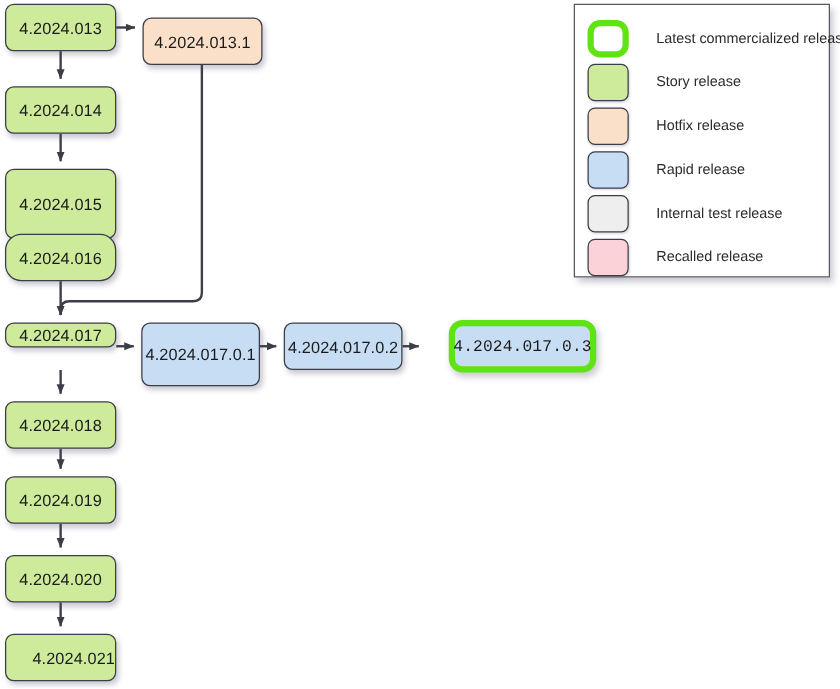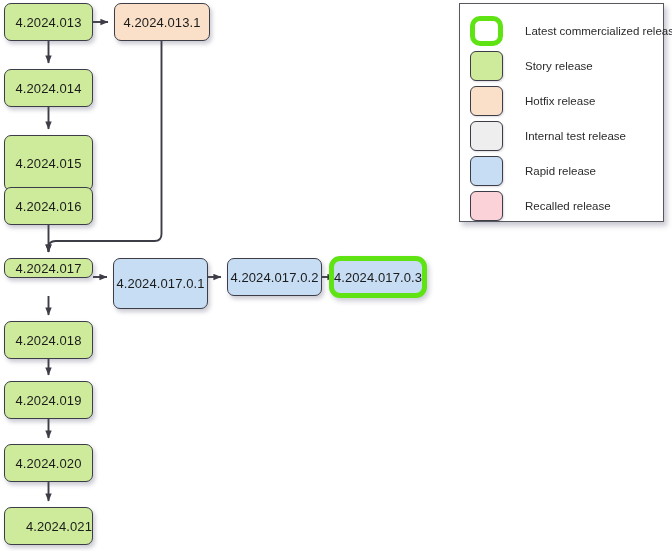--- a/index.html
+++ b/index.html
@@ -128,42 +128,42 @@
       <line x1="48.5" y1="359" x2="48.5" y2="375" marker-end="url(#arrowhead)"></line>
       <line x1="48.5" y1="419" x2="48.5" y2="438" marker-end="url(#arrowhead)"></line>
       <line x1="48.5" y1="482" x2="48.5" y2="501" marker-end="url(#arrowhead)"></line>
     </g>
   </svg>
 
   <div id="node-layer">
       <div class="node story" style="left: 4px; top: 3px; width: 89px; height: 38px;">
         <span>4.2024.013</span>
       </div>
-      <div class="node hotfix" style="left: 114px; top: 3px; width: 96px; height: 38px;">
+      <div class="node hotfix" style="left: 114px; top: 14px; width: 96px; height: 38px;">
         <span>4.2024.013.1</span>
       </div>
       <div class="node story" style="left: 4px; top: 69px; width: 89px; height: 38px; text-align: center;">
         <span>4.2024.014</span>
       </div>
       <div class="node story" style="left: 4px; top: 135px; width: 89px; height: 56px;">
         <span>4.2024.015</span>
       </div>
-      <div class="node story" style="left: 4px; top: 187px; width: 89px; height: 38px;">
+      <div class="node story" style="left: 4px; top: 187px; width: 89px; height: 38px; border-radius: 13px;">
         <span>4.2024.016</span>
       </div>
       <div class="node story" style="left: 4px; top: 258px; width: 89px; height: 20px;">
         <span>4.2024.017</span>
       </div>
       <div class="node rapid" style="left: 113px; top: 258px; width: 95px; height: 51px;">
         <span>4.2024.017.0.1</span>
       </div>
       <div class="node rapid" style="left: 227px; top: 258px; width: 95px; height: 38px;">
         <span>4.2024.017.0.2</span>
       </div>
-      <div class="node rapid latest" style="left: 329px; top: 256px; width: 98px; height: 42px;">
+      <div class="node rapid latest" style="left: 359px; top: 256px; width: 118px; height: 42px; font-family: Liberation Mono, monospace;">
         <span>4.2024.017.0.3</span>
       </div>
       <div class="node story" style="left: 4px; top: 321px; width: 89px; height: 38px;">
         <span>4.2024.018</span>
       </div>
       <div class="node story" style="left: 4px; top: 381px; width: 89px; height: 38px;">
         <span>4.2024.019</span>
       </div>
       <div class="node story" style="left: 4px; top: 444px; width: 89px; height: 38px;">
         <span>4.2024.020</span>
@@ -181,27 +181,27 @@
         </div>
         <div class="legend-row">
           <span class="legend-swatch sw-story"></span>
           <span class="legend-label">Story release</span>
         </div>
         <div class="legend-row">
           <span class="legend-swatch sw-hotfix"></span>
           <span class="legend-label">Hotfix release</span>
         </div>
         <div class="legend-row">
+          <span class="legend-swatch sw-rapid"></span>
+          <span class="legend-label">Rapid release</span>
+        </div>
+        <div class="legend-row">
           <span class="legend-swatch sw-internal"></span>
           <span class="legend-label">Internal test release</span>
         </div>
         <div class="legend-row">
-          <span class="legend-swatch sw-rapid"></span>
-          <span class="legend-label">Rapid release</span>
-        </div>
-        <div class="legend-row">
           <span class="legend-swatch sw-recalled"></span>
           <span class="legend-label">Recalled release</span>
         </div>
       </div>
   </div>
 
 </div>
 
 </body></html>

